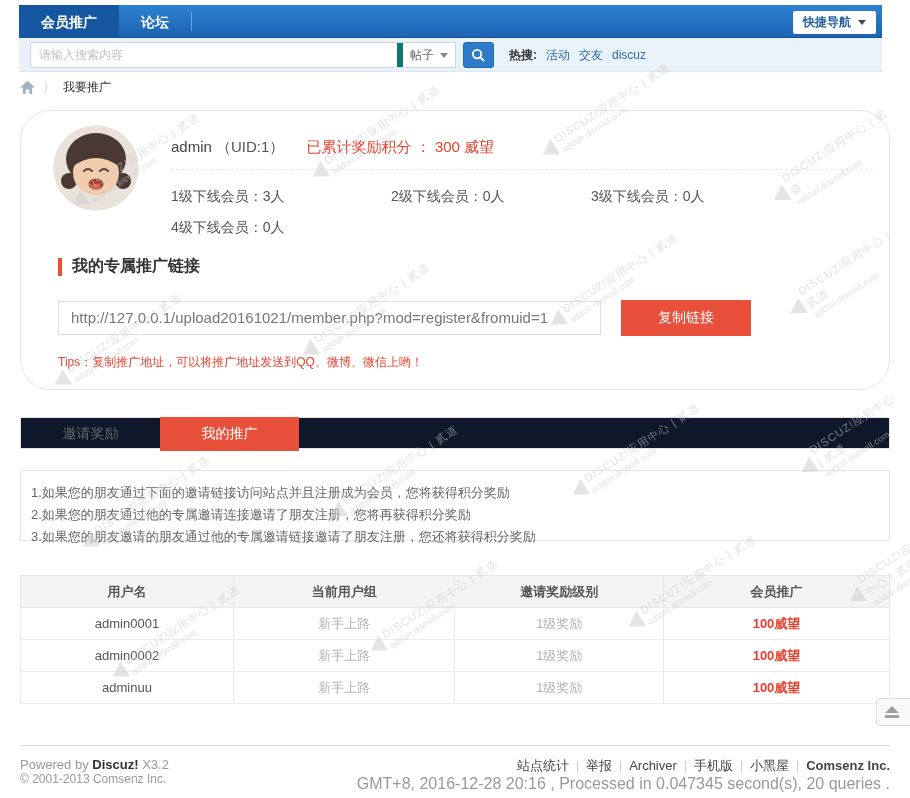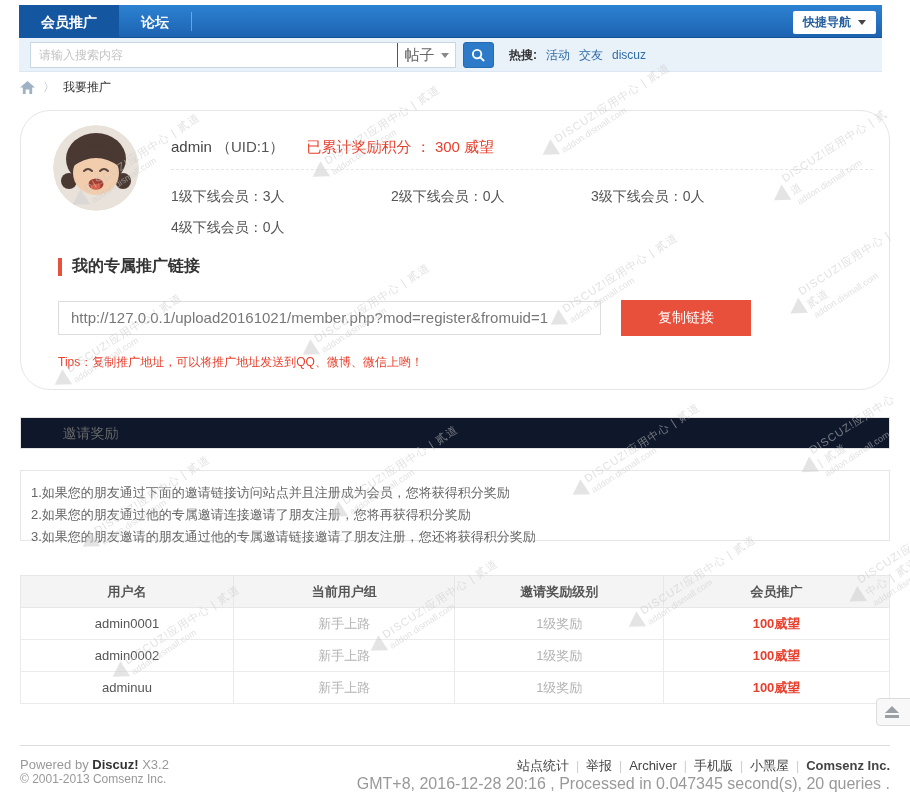--- a/index.html
+++ b/index.html
@@ -22,22 +22,22 @@
     border-right:4px solid transparent; border-top:5px solid #444; }
 
   
   .searchbar { position:absolute; left:19px; top:38px; width:863px; height:34px;
     background:#e9f1f9; border-bottom:1px solid #dbe7f3; }
   .search-group { position:absolute; left:11px; top:4px; width:426px; height:26px;
     background:#fff; border:1px solid #c9d7e5; display:flex; }
   .search-input { flex:1; border:0; outline:none; padding:0 8px; font-size:12px; color:#333;
     font-family:"Liberation Sans","DejaVu Sans",sans-serif; }
   .search-input::placeholder { color:#c3c3c3; }
-  .search-cat { width:58px; border-left:1px solid #0f766e; display:flex; align-items:center;
-    justify-content:center; gap:6px; font-size:15px; color:#666; cursor:pointer; }
+  .search-cat { width:58px; border-left:6px solid #0f766e; display:flex; align-items:center;
+    justify-content:center; gap:6px; font-size:12px; color:#666; cursor:pointer; }
   .search-cat .caret-down { border-top-color:#888; }
   .search-btn { position:absolute; left:444px; top:4px; width:31px; height:26px;
     background:#2d7bc8; border:1px solid #266bb0; border-radius:3px; cursor:pointer;
     display:flex; align-items:center; justify-content:center; }
   .hotsearch { position:absolute; left:490px; top:0; height:34px; display:flex;
     align-items:center; gap:9px; font-size:12px; }
   .hot-label { color:#333; font-weight:bold; }
   .hot-link { color:#2f6da8; cursor:pointer; }
 
   
@@ -333,20 +333,21 @@
       <span class="section-bar"></span>
       <span class="section-title">我的专属推广链接</span>
     </div>
     <div class="link-box">http://127.0.0.1/upload20161021/member.php?mod=register&amp;fromuid=1</div>
     <button class="copy-btn">复制链接</button>
     <div class="tips">Tips：复制推广地址，可以将推广地址发送到QQ、微博、微信上哟！</div>
   </div>
 
   <div class="tabstrip">
     <div class="pill-tab">邀请奖励</div>
+    <div class="pill-tab active">我的推广</div>
   </div>
 
   <div class="card rules-card">
     <div class="rule-line">1.如果您的朋友通过下面的邀请链接访问站点并且注册成为会员，您将获得积分奖励</div>
     <div class="rule-line">2.如果您的朋友通过他的专属邀请连接邀请了朋友注册，您将再获得积分奖励</div>
     <div class="rule-line">3.如果您的朋友邀请的朋友通过他的专属邀请链接邀请了朋友注册，您还将获得积分奖励</div>
   </div>
 
   <table class="reward-table">
     <thead>

